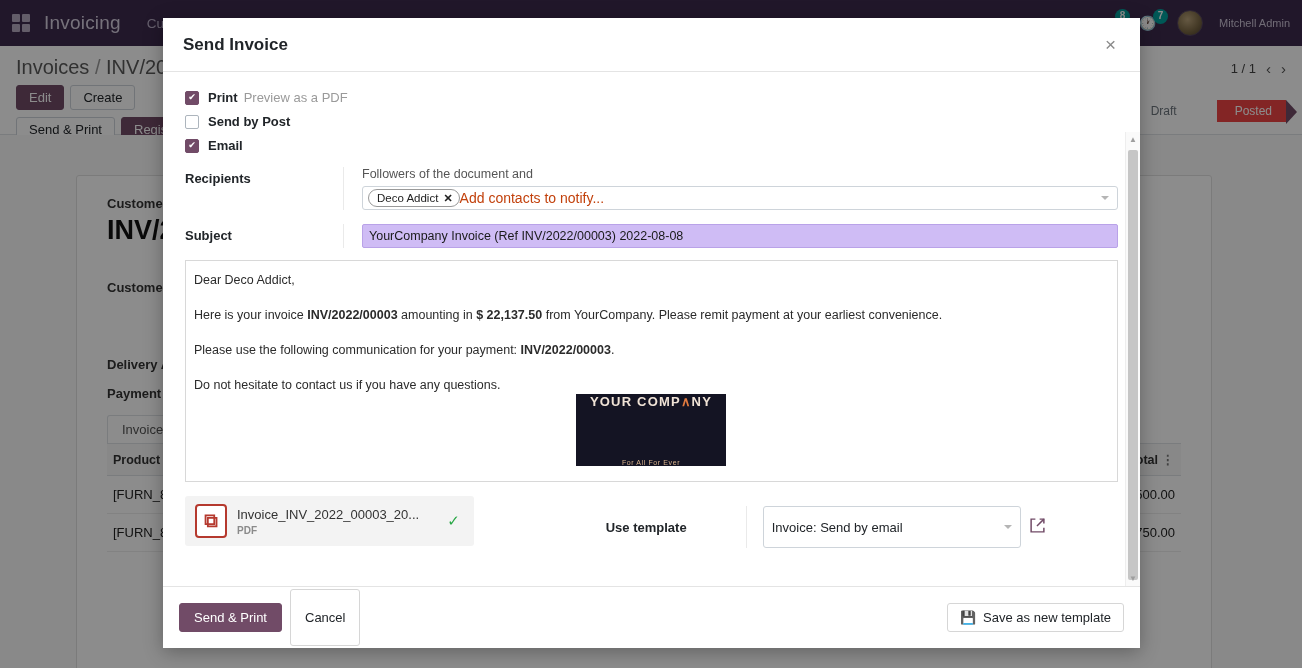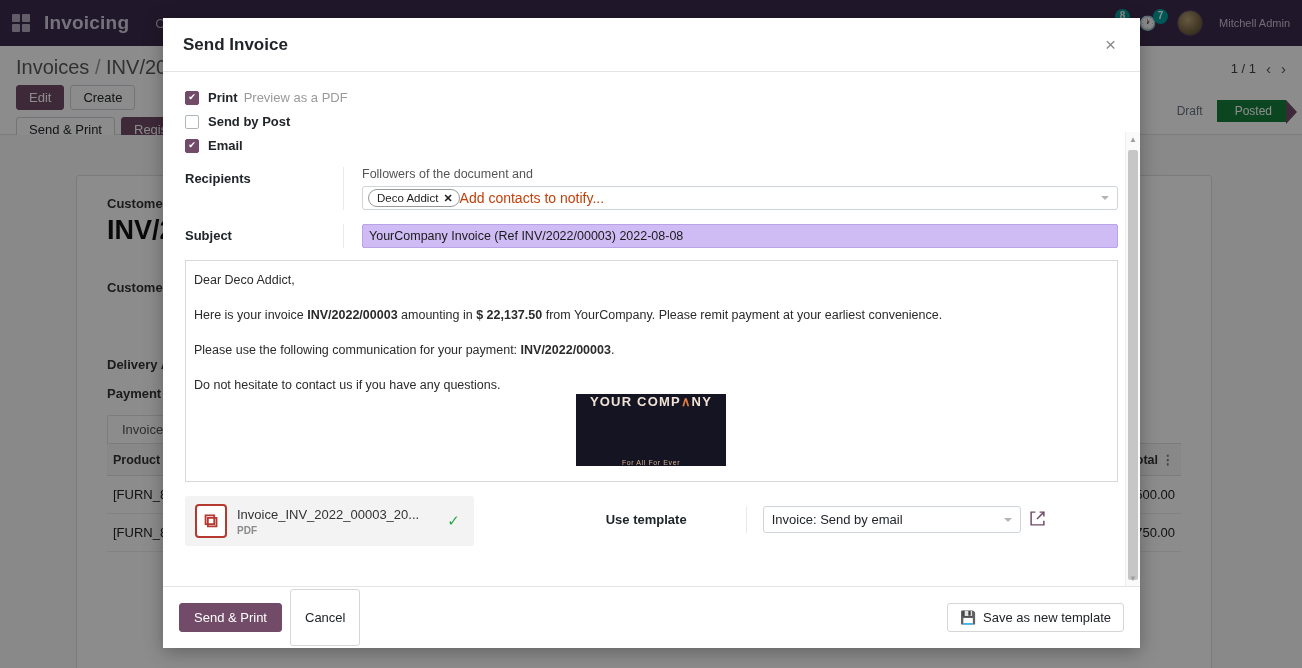--- a/index.html
+++ b/index.html
@@ -24,21 +24,21 @@
     color: #cfc6d8;
   }
   .apps-icon {
     width: 18px; height: 18px;
     display: grid; grid-template-columns: 1fr 1fr; grid-template-rows: 1fr 1fr;
     gap: 2px; margin-right: 14px;
   }
   .apps-icon i { background: #b4a9bf; display: block; border-radius: 1px; }
   .brand {
     font-size: 19px; color: #d7cfe0; letter-spacing: .2px;
-    margin-right: 26px; font-weight: 700;
+    margin-right: 26px; font-weight: 400;
   }
   .nav-menu { display: flex; gap: 28px; font-size: 13.5px; color: #b9aec6; }
   .nav-right { margin-left: auto; display: flex; align-items: center; gap: 16px; }
   .nav-badge { position: relative; width: 22px; height: 18px; }
   .nav-badge .glyph { color: #b9aec6; font-size: 14px; line-height: 18px; }
   .nav-badge .count {
     position: absolute; top: -5px; right: -7px;
     background: #00a09d; color: #fff; border-radius: 9px;
     font-size: 10px; line-height: 14px; min-width: 15px; height: 15px;
     text-align: center; padding: 0 3px; font-weight: 700;
@@ -73,21 +73,21 @@
   .pager .arrow { color: #555; font-size: 15px; cursor: pointer; }
 
   .statusbar {
     position: absolute; right: 16px; top: 54px;
     display: flex; align-items: center;
   }
   .status-step {
     font-size: 12px; padding: 4px 14px 4px 18px; color: #6c757d;
     background: #fff; position: relative;
   }
-  .status-step.active { background: #15803d; color: #fff; }
+  .status-step.active { background: #ef4444; color: #fff; margin-left: 26px; }
   .status-step.active:before {
     content: ""; position: absolute; left: -11px; top: 0;
     border-top: 12px solid transparent; border-bottom: 12px solid transparent;
     border-left: 11px solid #fff; z-index: 2;
   }
   .status-step.active:after {
     content: ""; position: absolute; right: -11px; top: 0;
     border-top: 12px solid transparent; border-bottom: 12px solid transparent;
     border-left: 11px solid #714b67;
   }
@@ -223,21 +223,21 @@
 
   .template-block {
     display: flex; align-items: center; margin-left: 132px; padding-top: 10px;
   }
   .template-label {
     font-weight: bold; font-size: 13px; color: #212529;
     width: 140px; flex: 0 0 140px;
   }
   .template-ctrl { display: flex; align-items: center; border-left: 1px solid #eaeaea; padding-left: 16px; }
   .template-select {
-    width: 258px; height: 27px; border: 1px solid #ced4da; border-radius: 3px;
+    width: 258px; height: 42px; border: 1px solid #ced4da; border-radius: 3px;
     background: #fff; display: flex; align-items: center; padding: 0 8px;
     font-size: 13px; color: #212529; position: relative; cursor: pointer;
   }
   .template-select .caret {
     position: absolute; right: 8px; top: 50%; transform: translateY(-50%);
     width: 0; height: 0; border-left: 4px solid transparent;
     border-right: 4px solid transparent; border-top: 4px solid #b5b5b5;
   }
   .ext-link { margin-left: 8px; color: #714b67; cursor: pointer; }
 

